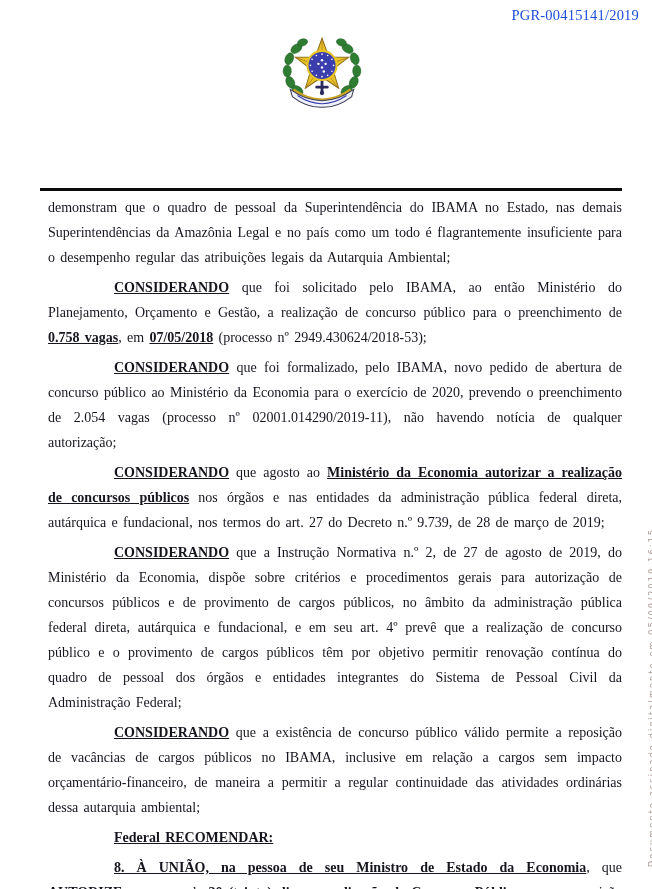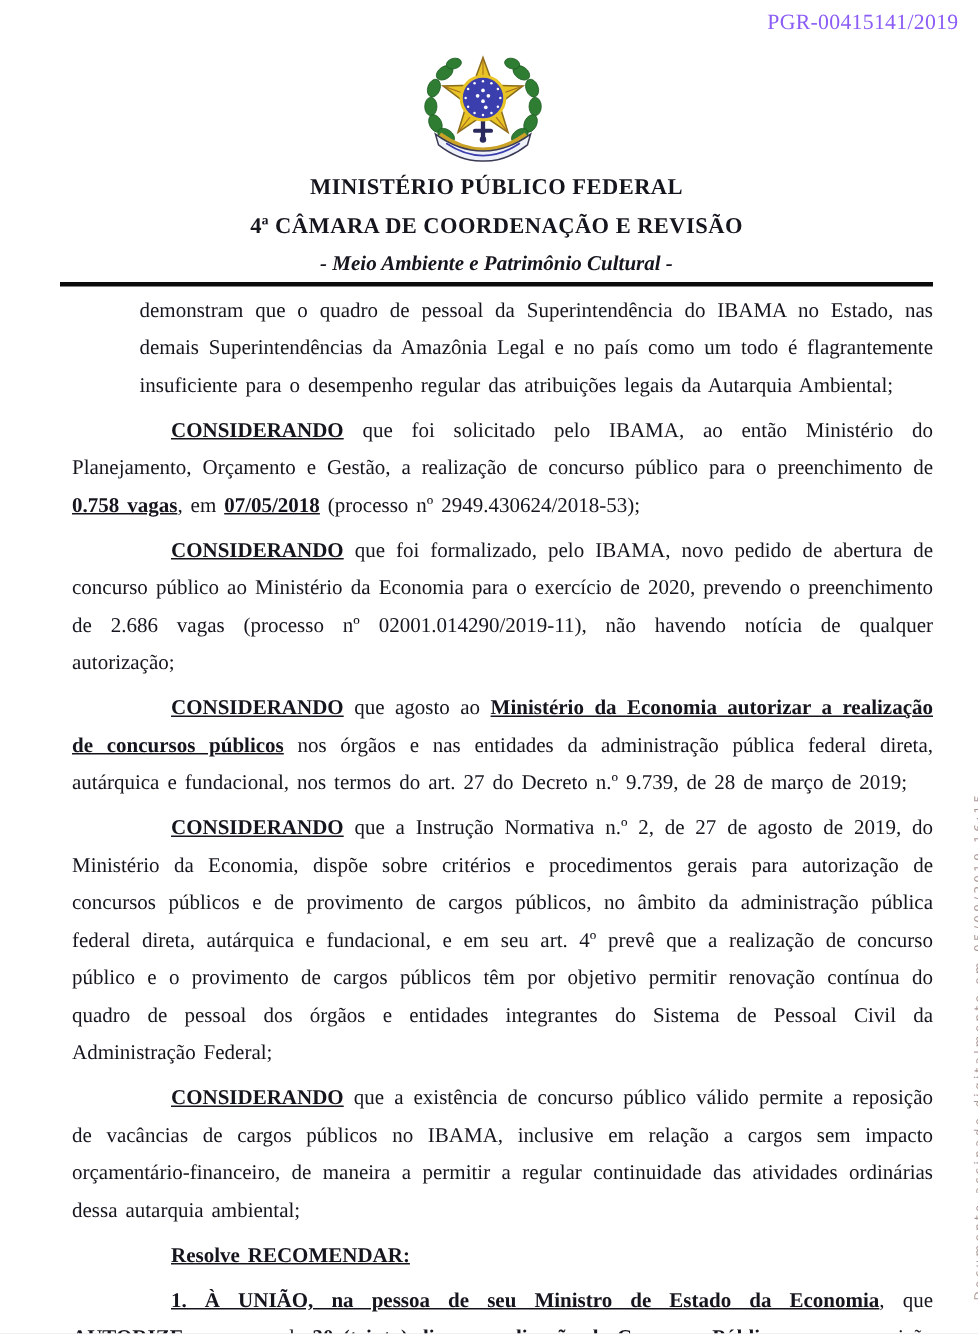--- a/index.html
+++ b/index.html
@@ -3,35 +3,35 @@
 <meta charset="utf-8">
 <style>
   html,body { margin:0; padding:0; background:#e8e8e8; }
   .page {
     position:relative; width:652px; height:889px; background:#ffffff;
     font-family:"Liberation Serif","DejaVu Serif",serif; color:#15151e;
     overflow:hidden; margin:0 auto;
   }
   .pgr {
     position:absolute; top:7px; right:13px;
-    font-size:14.5px; letter-spacing:.2px; color:#8b5cf6;text-align:center;
+    font-size:14.5px; letter-spacing:.2px; color:#1d4ed8;text-align:center;
   }
   .crest { position:absolute; top:30px; left:277px; width:90px; height:80px; }
   .hdr { position:absolute; top:117px; left:40px; width:582px; text-align:center; }
   .hdr .l1 { font-size:15px; font-weight:bold; letter-spacing:.3px; margin:0; }
   .hdr .l2 { font-size:15px; font-weight:bold; letter-spacing:.3px; margin:9px 0 0 0; }
   .hdr .l3 { font-size:14px; font-weight:bold; font-style:italic; margin:9px 0 0 0; }
   .divider { position:absolute; top:188px; left:40px; width:582px; height:3px; background:#0b0b0b; }
   .docbody {
     position:absolute; top:195px; left:48px; width:574px;
     font-size:14px; line-height:25px; text-align:justify;
     word-spacing:1.8px; hyphens:none;
   }
   .para { margin:0 0 5px 0; text-indent:66px; }
-  .para.no-indent { text-indent:0;margin-left:45px; }
+  .para.no-indent { text-indent:0; }
   .para.stretch { text-align-last:justify; }
   .b { font-weight:bold;text-decoration:underline; }
   .stamp {
     position:absolute; top:372px; right:-6px; height:495px;
     writing-mode:vertical-rl; transform:rotate(180deg);
     font-family:"DejaVu Sans","Liberation Sans",sans-serif;
     font-size:8px; line-height:10px; letter-spacing:2.2px;
     color:#a08c88; opacity:.9; white-space:nowrap; overflow:hidden;
   }
 </style>
@@ -89,34 +89,29 @@
       <circle cx="34.3" cy="28.6" r="0.8"></circle>
         <circle cx="38.5" cy="24.8" r="0.8"></circle>
       <circle cx="44" cy="29.5" r="1.2"></circle>
         <circle cx="40.5" cy="33" r="1.2"></circle>
       <circle cx="47.5" cy="33" r="1.2"></circle>
         <circle cx="44" cy="36.5" r="1.2"></circle>
       <circle cx="45.8" cy="40.5" r="1.2"></circle>
     </g>
   </svg>
 
-  <div class="hdr">
-    <div class="l1">MINISTÉRIO PÚBLICO FEDERAL</div>
-    <div class="l2">4ª CÂMARA DE COORDENAÇÃO E REVISÃO</div>
-    <div class="l3">- Meio Ambiente e Patrimônio Cultural -</div>
-  </div>
 
   <div class="divider"></div>
 
   <div class="docbody">
       <p class="para no-indent"><span>demonstram que o quadro de pessoal da Superintendência do IBAMA no Estado, nas demais Superintendências da Amazônia Legal e no país como um todo é flagrantemente insuficiente para o desempenho regular das atribuições legais da Autarquia Ambiental;</span></p>
       <p class="para"><span class="b">CONSIDERANDO</span><span> que foi solicitado pelo IBAMA, ao então Ministério do Planejamento, Orçamento e Gestão, a realização de concurso público para o preenchimento de </span><span class="b">0.758 vagas</span><span>, em </span><span class="b">07/05/2018</span><span> (processo nº 2949.430624/2018-53);</span></p>
-      <p class="para"><span class="b">CONSIDERANDO</span><span> que foi formalizado, pelo IBAMA, novo pedido de abertura de concurso público ao Ministério da Economia para o exercício de 2020, prevendo o preenchimento de 2.686 vagas (processo nº 02001.014290/2019-11), não havendo notícia de qualquer autorização;</span></p>
+      <p class="para"><span class="b">CONSIDERANDO</span><span> que foi formalizado, pelo IBAMA, novo pedido de abertura de concurso público ao Ministério da Economia para o exercício de 2020, prevendo o preenchimento de 2.054 vagas (processo nº 02001.014290/2019-11), não havendo notícia de qualquer autorização;</span></p>
       <p class="para"><span class="b">CONSIDERANDO</span><span> que agosto ao </span><span class="b">Ministério da Economia autorizar a realização de concursos públicos</span><span> nos órgãos e nas entidades da administração pública federal direta, autárquica e fundacional, nos termos do art. 27 do Decreto n.º 9.739, de 28 de março de 2019;</span></p>
       <p class="para"><span class="b">CONSIDERANDO</span><span> que a Instrução Normativa n.º 2, de 27 de agosto de 2019, do Ministério da Economia, dispõe sobre critérios e procedimentos gerais para autorização de concursos públicos e de provimento de cargos públicos, no âmbito da administração pública federal direta, autárquica e fundacional, e em seu art. 4º prevê que a realização de concurso público e o provimento de cargos públicos têm por objetivo permitir renovação contínua do quadro de pessoal dos órgãos e entidades integrantes do Sistema de Pessoal Civil da Administração Federal;</span></p>
       <p class="para"><span class="b">CONSIDERANDO</span><span> que a existência de concurso público válido permite a reposição de vacâncias de cargos públicos no IBAMA, inclusive em relação a cargos sem impacto orçamentário-financeiro, de maneira a permitir a regular continuidade das atividades ordinárias dessa autarquia ambiental;</span></p>
-      <p class="para"><span class="b">Resolve RECOMENDAR:</span></p>
-      <p class="para stretch"><span class="b">1. À UNIÃO, na pessoa de seu Ministro de Estado da Economia</span><span>, que </span><span class="b">AUTORIZE</span><span>, no prazo de </span><span class="b">30 (trinta) dias</span><span>, </span><span class="b">a realização de Concurso Público</span><span> para a reposição da</span></p>
+      <p class="para"><span class="b">Federal RECOMENDAR:</span></p>
+      <p class="para stretch"><span class="b">8. À UNIÃO, na pessoa de seu Ministro de Estado da Economia</span><span>, que </span><span class="b">AUTORIZE</span><span>, no prazo de </span><span class="b">30 (trinta) dias</span><span>, </span><span class="b">a realização de Concurso Público</span><span> para a reposição da</span></p>
     </div>
 
   <div class="stamp">Documento assinado digitalmente em 05/09/2019 16:15</div>
 
 </div>
 
 </body></html>

